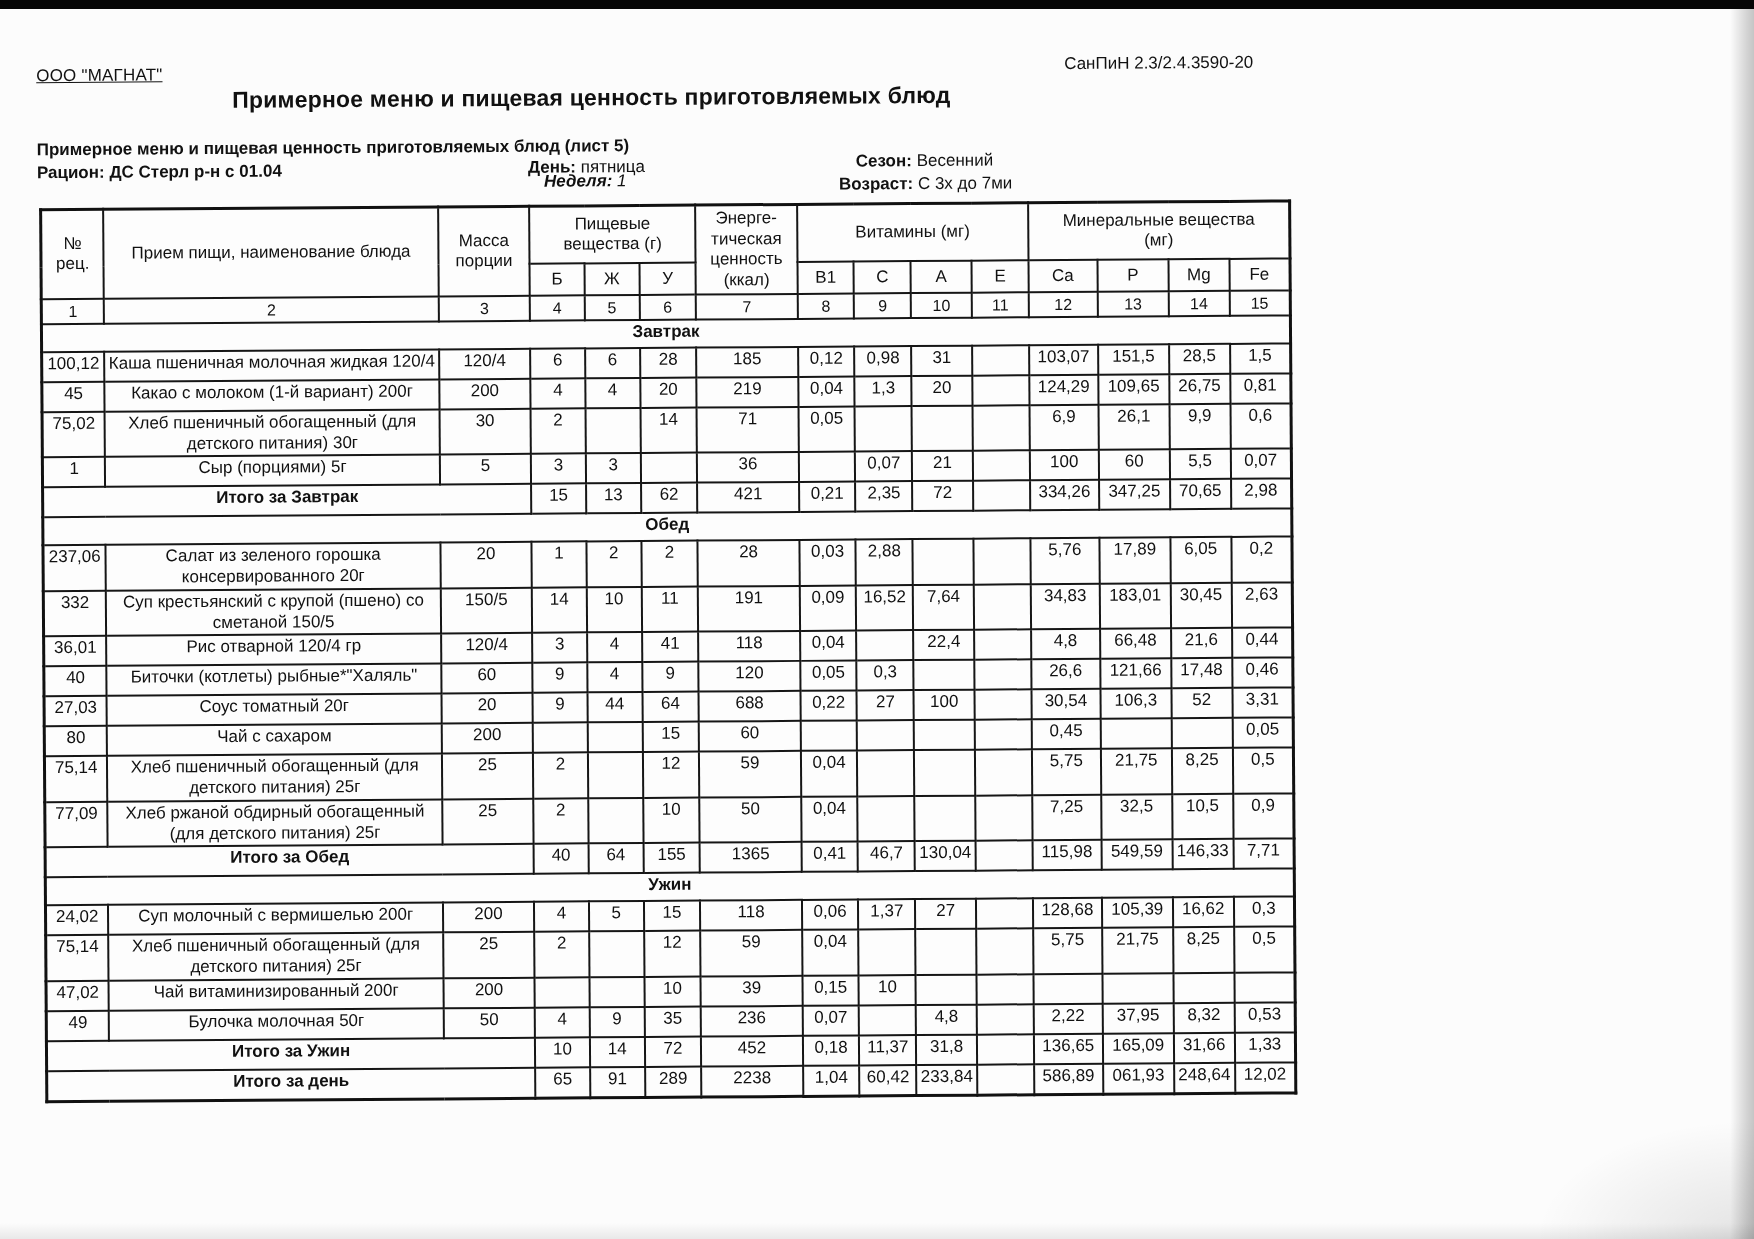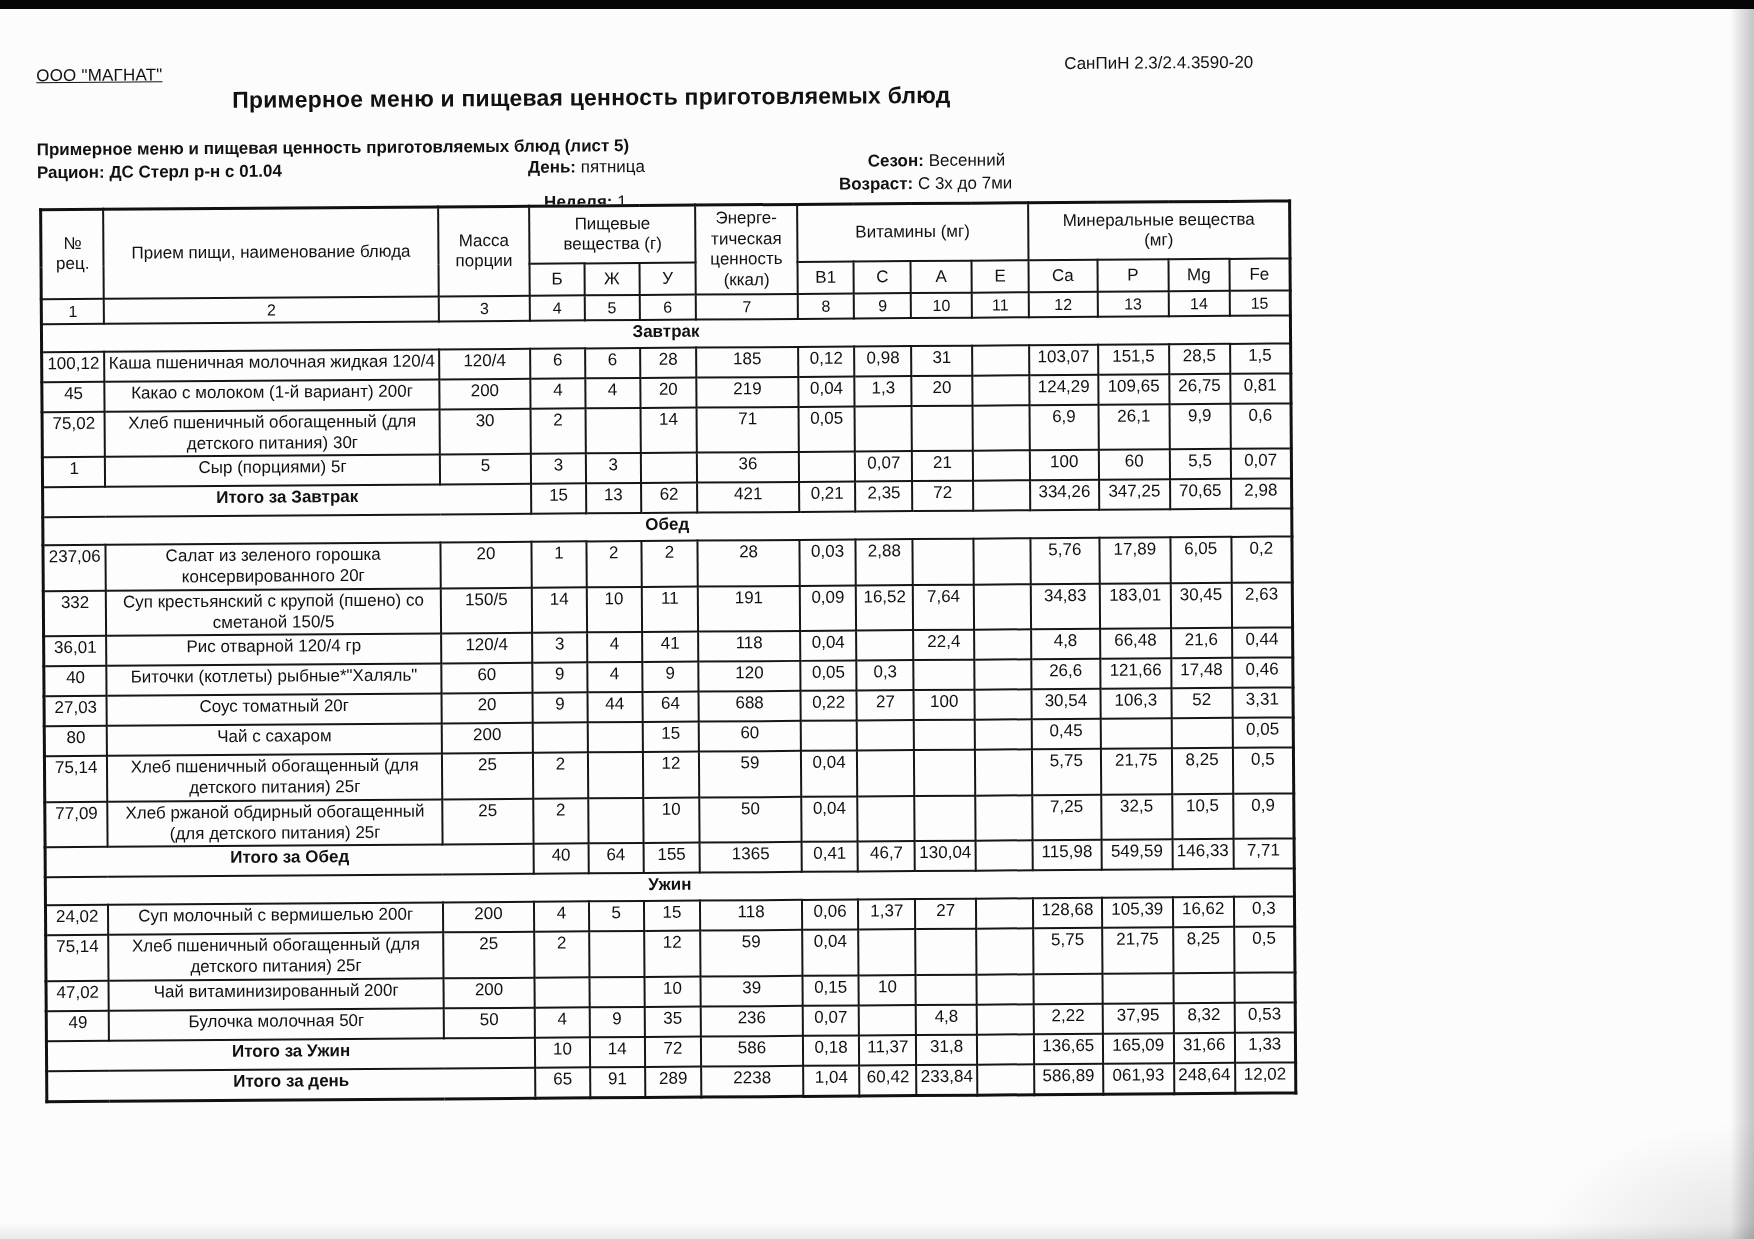--- a/index.html
+++ b/index.html
@@ -32,22 +32,22 @@
   .sanpin{position:absolute;left:1068px;top:57px;font-size:17px;}
   .doc-title{position:absolute;left:0;top:84px;width:1190px;text-align:center;
     font-size:23px;font-weight:700;letter-spacing:.2px;}
 
   .meta{position:absolute;left:0;top:0;width:1754px;font-size:17px;}
   .meta .line{position:absolute;white-space:nowrap;}
   .meta .lbl{font-weight:700;}
   .m-sheet{left:40px;top:136px;font-weight:700;}
   .m-ration{left:40px;top:159px;font-weight:700;}
   .m-day{left:531px;top:157px;}
-  .m-week{left:547px;top:192px;}
-  .m-season{left:859px;top:153px;margin-left:12px;}
+  .m-week{left:547px;top:171px;font-style:italic;}
+  .m-season{left:859px;top:153px;}
   .m-age{left:842px;top:176px;}
 
   table.menu{
     position:absolute;left:42px;top:204px;
     border-collapse:collapse;table-layout:fixed;width:1252px;
     font-size:17px;background:#fdfdfd;
   }
   table.menu col.c-rec{width:62px;}
   table.menu col.c-name{width:330px;}
   table.menu col.c-mass{width:90px;}
@@ -481,21 +481,21 @@
             <td class="num">2,22</td>
             <td class="num">37,95</td>
             <td class="num">8,32</td>
             <td class="num">0,53</td>
           </tr>
           <tr>
             <td class="total-label" colspan="3">Итого за Ужин</td>
             <td class="num">10</td>
             <td class="num">14</td>
             <td class="num">72</td>
-            <td class="num">586</td>
+            <td class="num">452</td>
             <td class="num">0,18</td>
             <td class="num">11,37</td>
             <td class="num">31,8</td>
             <td class="num"></td>
             <td class="num">136,65</td>
             <td class="num">165,09</td>
             <td class="num">31,66</td>
             <td class="num">1,33</td>
           </tr>
           <tr>

